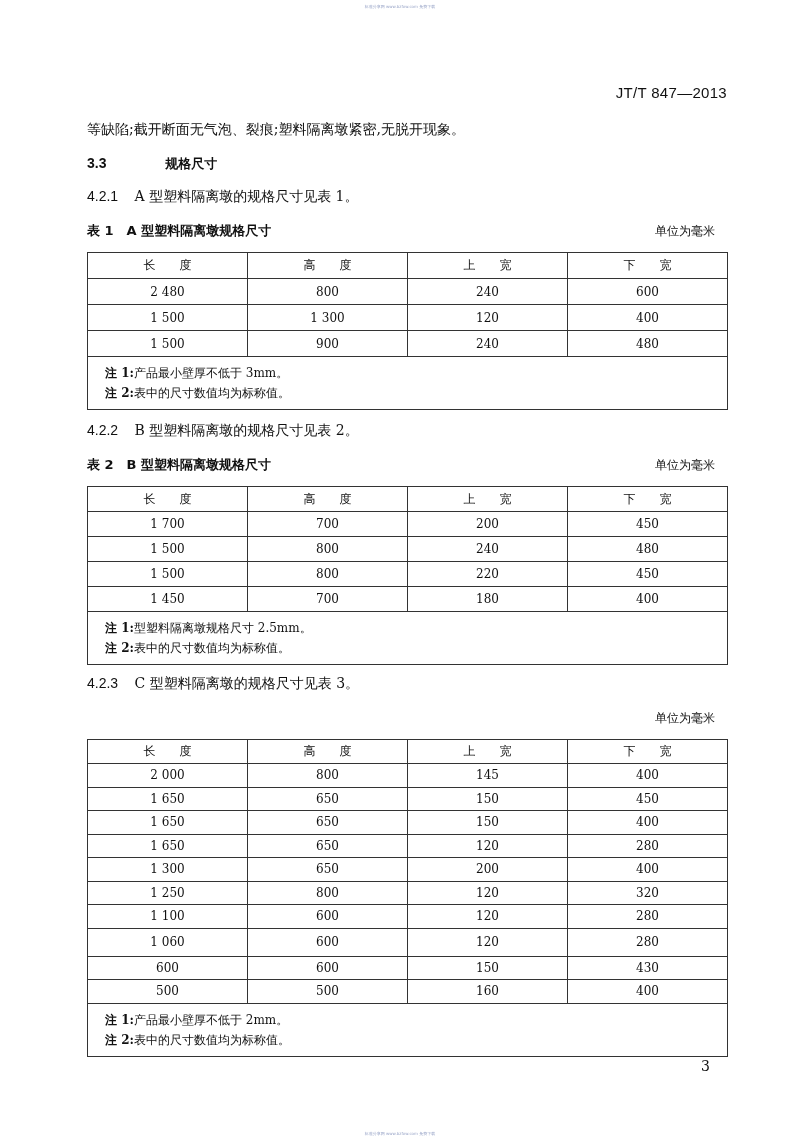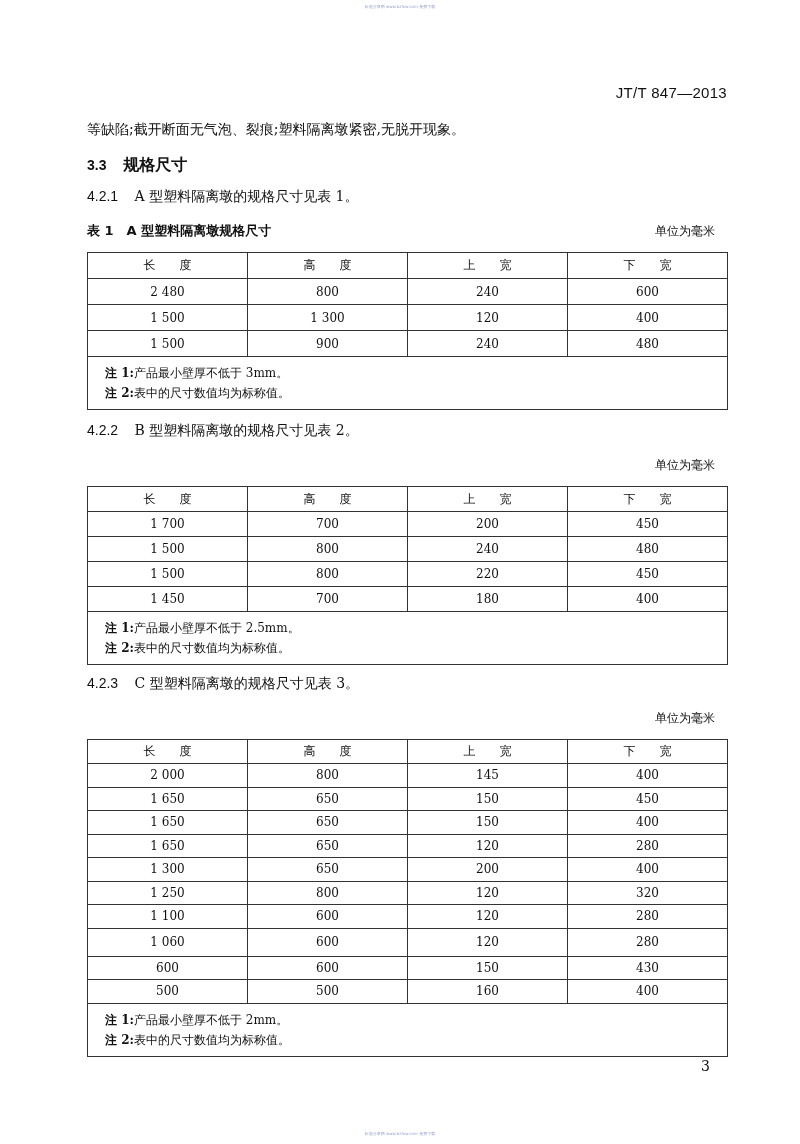--- a/index.html
+++ b/index.html
@@ -54,21 +54,21 @@
 <body>
 
 <div class="watermark wm-top">标准分享网 www.bzfxw.com 免费下载</div>
 
 <div class="std-code">JT/T 847—2013</div>
 
 <div class="para" style="top:121px;">等缺陷;截开断面无气泡、裂痕;塑料隔离墩紧密,无脱开现象。</div>
 
 <div class="para bold" style="top:155px;">
   <span class="sec-num bold">3.3</span>
-  <span style="font-family:'DejaVu Sans',sans-serif;font-size:16px;">规格尺寸</span>
+  <span style="font-family:'DejaVu Sans',sans-serif;font-size:13px;margin-left:42px;">规格尺寸</span>
 </div>
 
 <div class="para" style="top:188px;text-align:right;">
   <span class="sec-num">4.2.1</span>
   <span>A 型塑料隔离墩的规格尺寸见表 1。</span>
 </div>
 
 <div class="table-caption" style="top:222px;">
   <span class="title">表 1　A 型塑料隔离墩规格尺寸</span>
   <span class="unit">单位为毫米</span>
@@ -114,20 +114,21 @@
   </tr>
 </tbody>
   </table>
 
 <div class="para" style="top:422px;">
   <span class="sec-num">4.2.2</span>
   <span>B 型塑料隔离墩的规格尺寸见表 2。</span>
 </div>
 
 <div class="table-caption" style="top:456px;">
+  <span class="title">表 2　B 型塑料隔离墩规格尺寸</span>
   <span class="unit">单位为毫米</span>
 </div>
 
 <table class="spec" style="top:486px;">
   <colgroup>
       <col style="width:25%">
       <col style="width:25%">
       <col style="width:25%">
       <col style="width:25%">
     </colgroup>
@@ -157,21 +158,21 @@
     <td>450</td>
   </tr>
   <tr style="height:25px;">
     <td>1 450</td>
     <td>700</td>
     <td>180</td>
     <td>400</td>
   </tr>
   <tr>
     <td colspan="4" class="notes">
-      <div><span class="note-label">注 1:</span><span>产品最小壁厚不低于 2.5mm。</span></div>
+      <div><span class="note-label">注 1:</span><span>型塑料隔离墩规格尺寸 2.5mm。</span></div>
       <div><span class="note-label">注 2:</span><span>表中的尺寸数值均为标称值。</span></div>
     </td>
   </tr>
 </tbody>
   </table>
 
 <div class="para" style="top:675px;">
   <span class="sec-num">4.2.3</span>
   <span>C 型塑料隔离墩的规格尺寸见表 3。</span>
 </div>

